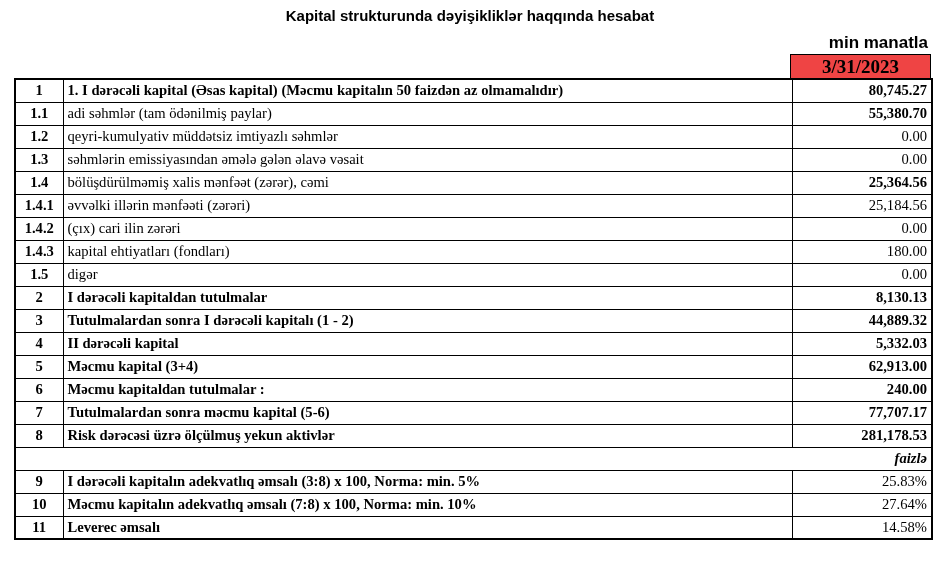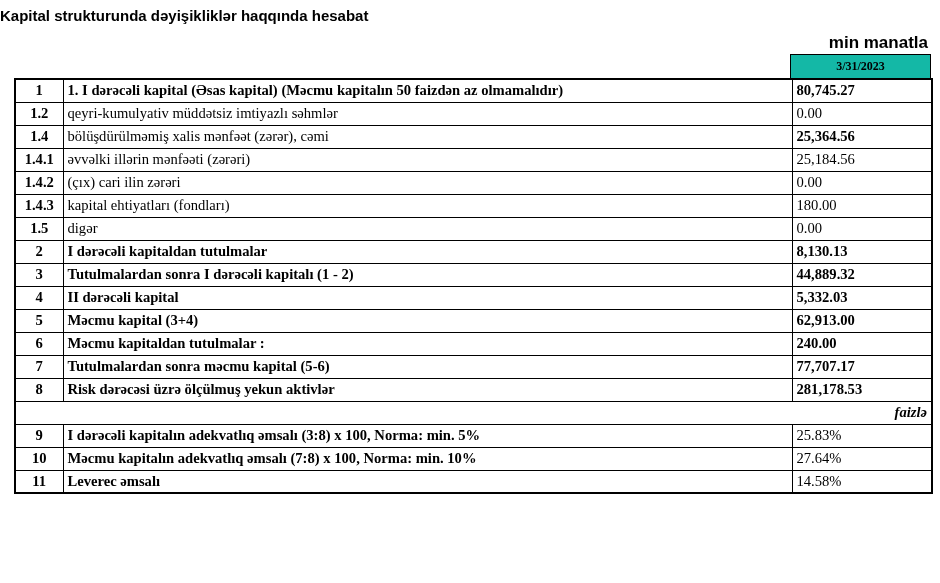--- a/index.html
+++ b/index.html
@@ -10,43 +10,44 @@
     height: 583px;
     background: #ffffff;
     color: #000000;
     font-family: "Liberation Serif", "DejaVu Serif", serif;
     overflow: hidden;
   }
   .title {
     position: absolute;
     top: 7px; left: 0;
     width: 100%;
+    text-align: center;
     font-family: "Liberation Sans", "DejaVu Sans", sans-serif;
     font-weight: 700;
     font-size: 15px;
   }
   .unit-label {
     position: absolute;
     top: 33px; left: 790px;
     width: 141px; height: 20px;
     text-align: right;
     padding-right: 3px;
     font-family: "Liberation Sans", "DejaVu Sans", sans-serif;
     font-weight: 700;
     font-size: 17px;
   }
   .date-cell {
     position: absolute;
     top: 54px; left: 790px;
     width: 141px; height: 25px;
-    background: #14b8a6;
+    background: #ef4444;
     border: 1px solid #000000;
     text-align: center;
     font-weight: 700;
-    font-size: 12px;
+    font-size: 19px;
     line-height: 23px;
   }
   table.report-table {
     position: absolute;
     top: 78px; left: 14px;
     width: 917px;
     border-collapse: collapse;
     table-layout: fixed;
     border: 2px solid #000000;
   }
@@ -54,21 +55,21 @@
     border: 1px solid #000000;
     height: 23px;
     font-size: 14.6px;
     line-height: 1.05;
     padding: 0 4px;
     overflow: hidden;
     white-space: nowrap;
   }
   td.num   { width: 48px;  text-align: center; font-weight: 700; padding: 0 1px; }
   td.label { width: 729px; text-align: left; margin-left: 43px; }
-  td.value { width: 140px; text-align: left; margin-top: 31px; }
+  td.value { width: 140px; text-align: right; margin-top: 31px; }
   .b { font-weight: 700; }
   td.percent-cell {
     text-align: right;
     font-style: italic;
     font-weight: 700;
     font-size: 14.6px;
   }
 </style>
 </head>
 <body>
@@ -83,27 +84,37 @@
 
   <table class="report-table">
     <tbody>
 
       <tr>
         <td class="num">1</td>
         <td class="label b">1. I dərəcəli kapital (Əsas kapital) (Məcmu kapitalın 50 faizdən az olmamalıdır)</td>
         <td class="value b">80,745.27</td>
       </tr>
 
+      <tr>
+        <td class="num">1.1</td>
+        <td class="label">adi səhmlər (tam ödənilmiş paylar)</td>
+        <td class="value b">55,380.70</td>
+      </tr>
 
       <tr>
         <td class="num">1.2</td>
         <td class="label">qeyri-kumulyativ müddətsiz imtiyazlı səhmlər</td>
         <td class="value">0.00</td>
       </tr>
 
+      <tr>
+        <td class="num">1.3</td>
+        <td class="label">səhmlərin emissiyasından əmələ gələn əlavə vəsait</td>
+        <td class="value">0.00</td>
+      </tr>
 
       <tr>
         <td class="num">1.4</td>
         <td class="label">bölüşdürülməmiş xalis mənfəət (zərər), cəmi</td>
         <td class="value b">25,364.56</td>
       </tr>
 
       <tr>
         <td class="num">1.4.1</td>
         <td class="label">əvvəlki illərin mənfəəti (zərəri)</td>

